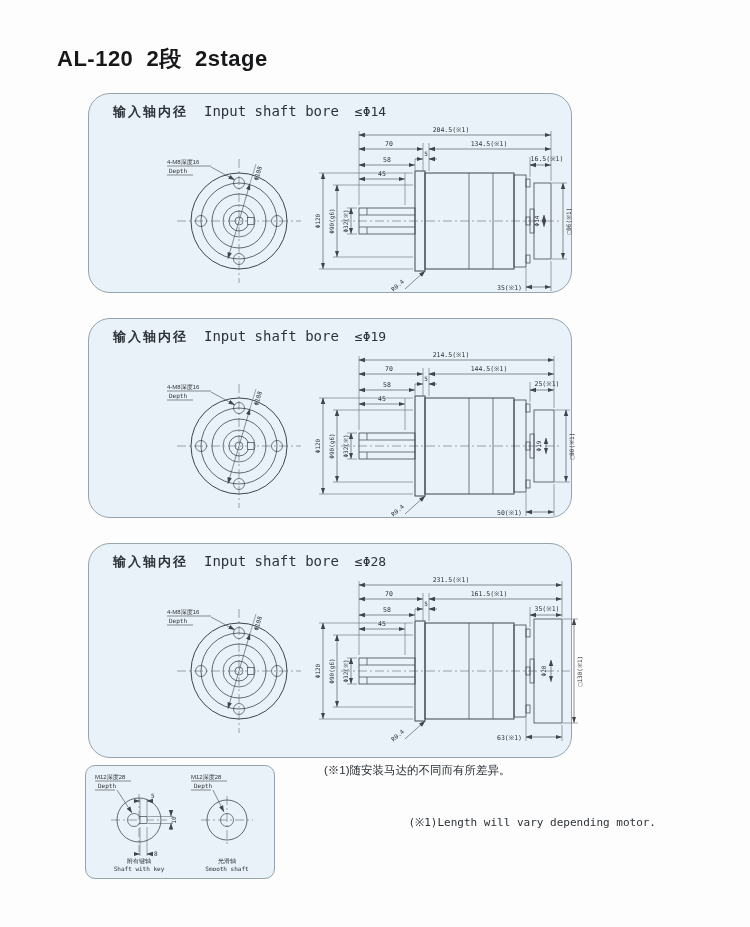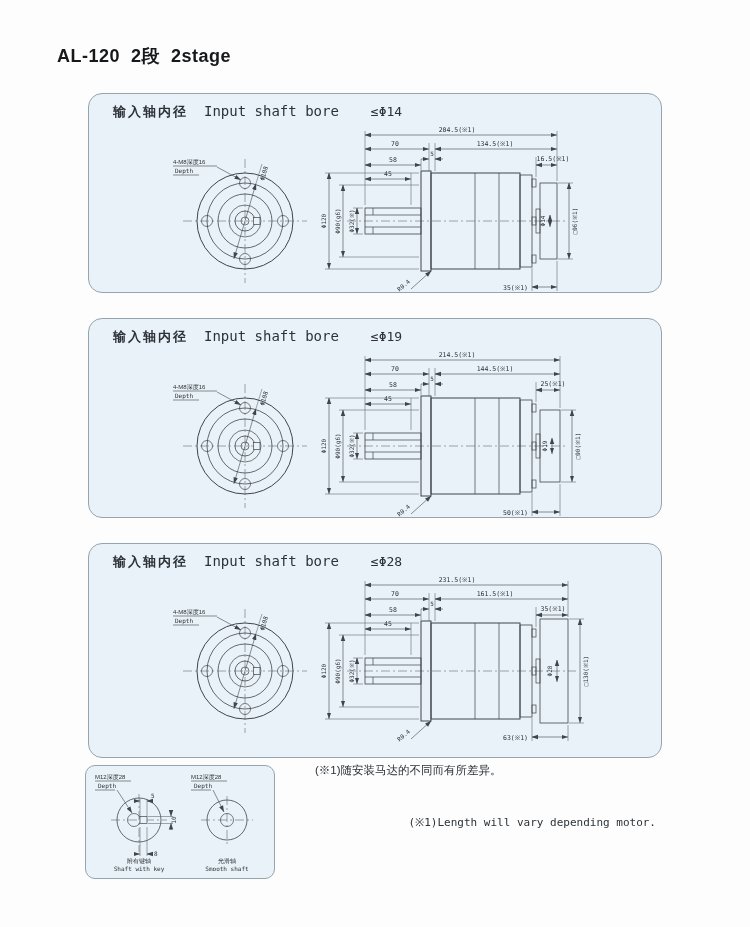--- a/index.html
+++ b/index.html
@@ -1,44 +1,44 @@
 <!DOCTYPE html>
 <html><head>
 <meta charset="utf-8">
 <style>
   html,body{margin:0;padding:0;background:#fff;}
   .page{position:relative;width:750px;height:927px;background:#fdfdfd;
         font-family:"Liberation Sans",sans-serif;overflow:hidden;}
-  .page-title{position:absolute;left:57px;top:44px;font-size:18px;font-weight:bold;
+  .page-title{position:absolute;left:57px;top:44px;font-size:22px;font-weight:bold;
         color:#17181a;white-space:pre;letter-spacing:.5px;}
-  .panel{position:absolute;left:88px;width:574px;background:#e9f2f8;
-        border:1.6px solid #96a4ad;border-radius:14px;box-sizing:border-box;}
+  .panel{position:absolute;left:88px;width:484px;background:#e9f2f8;
+        border:1.6px solid #96a4ad;border-radius:22px;box-sizing:border-box;}
   .panel-header{padding:9px 0 0 24px;color:#2c3237;display:flex;align-items:baseline;gap:16px;}
   .hdr-cn{font-size:13px;font-weight:bold;letter-spacing:2px;}
   .hdr-en{font-size:14px;font-family:"DejaVu Sans Mono",monospace;}
-  .hdr-bore{font-size:13px;font-family:"DejaVu Sans Mono",monospace;margin-left:16px;}
+  .hdr-bore{font-size:13px;font-family:"DejaVu Sans Mono",monospace;}
   svg.draw{display:block;margin:0 auto;}
   svg text{fill:#2c3237;font-family:"DejaVu Sans Mono",monospace;}
   svg text.cjk{font-family:"Liberation Sans",sans-serif;}
   .dimt{font-size:6.5px;}
   .dims{font-size:6px;}
   .lbl{font-size:6px;}
   .ln{stroke:#3f454a;fill:none;}
   .thk{stroke-width:1;}
   .med{stroke-width:.8;}
   .fin{stroke-width:.7;}
   .thin{stroke:#5a6268;stroke-width:.55;}
   .dim{stroke:#3f454a;stroke-width:.6;fill:none;}
   .cl{stroke:#5a6268;stroke-width:.55;stroke-dasharray:9 3 2 3;fill:none;}
   .bgfill{fill:#e9f2f8;}
   .shaft-panel{position:absolute;left:85px;top:765px;width:190px;height:114px;
         background:#e9f2f8;border:1.6px solid #96a4ad;border-radius:10px;box-sizing:border-box;}
   .notes{position:absolute;left:308px;top:764px;width:348px;color:#2c3237;
         font-size:11.5px;line-height:1.2;}
-  .notes p{margin:0 0 13px 7px;}
+  .notes p{margin:0 0 13px 16px;}
   .notes .gap{height:25px;}
   .notes .en{font-family:"DejaVu Sans Mono",monospace;font-size:11px;text-align:right;}
 </style>
 </head>
 <body>
 
 <svg width="0" height="0" style="position:absolute">
   <defs>
     <marker id="ar" markerWidth="7" markerHeight="7" refX="6.5" refY="3.5" orient="auto" markerUnits="userSpaceOnUse">
       <path d="M6.5,3.5 0,1.3 0,5.7 Z" fill="#3f454a"></path>

